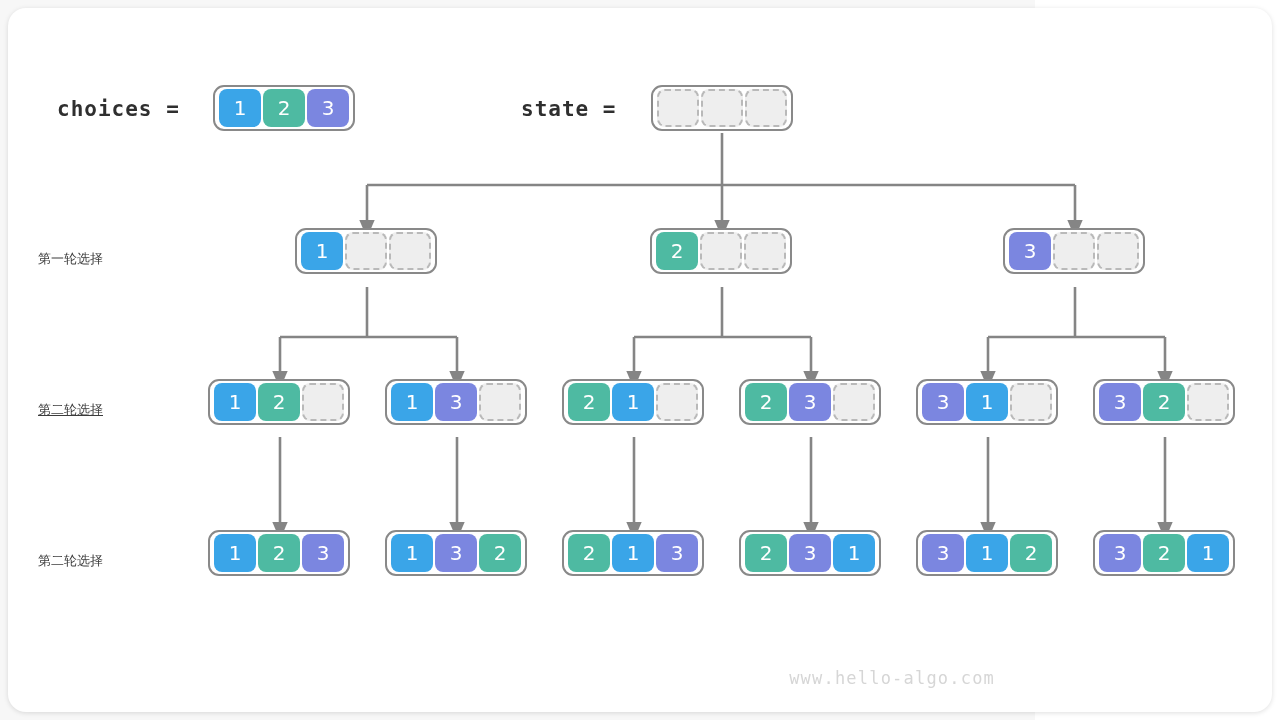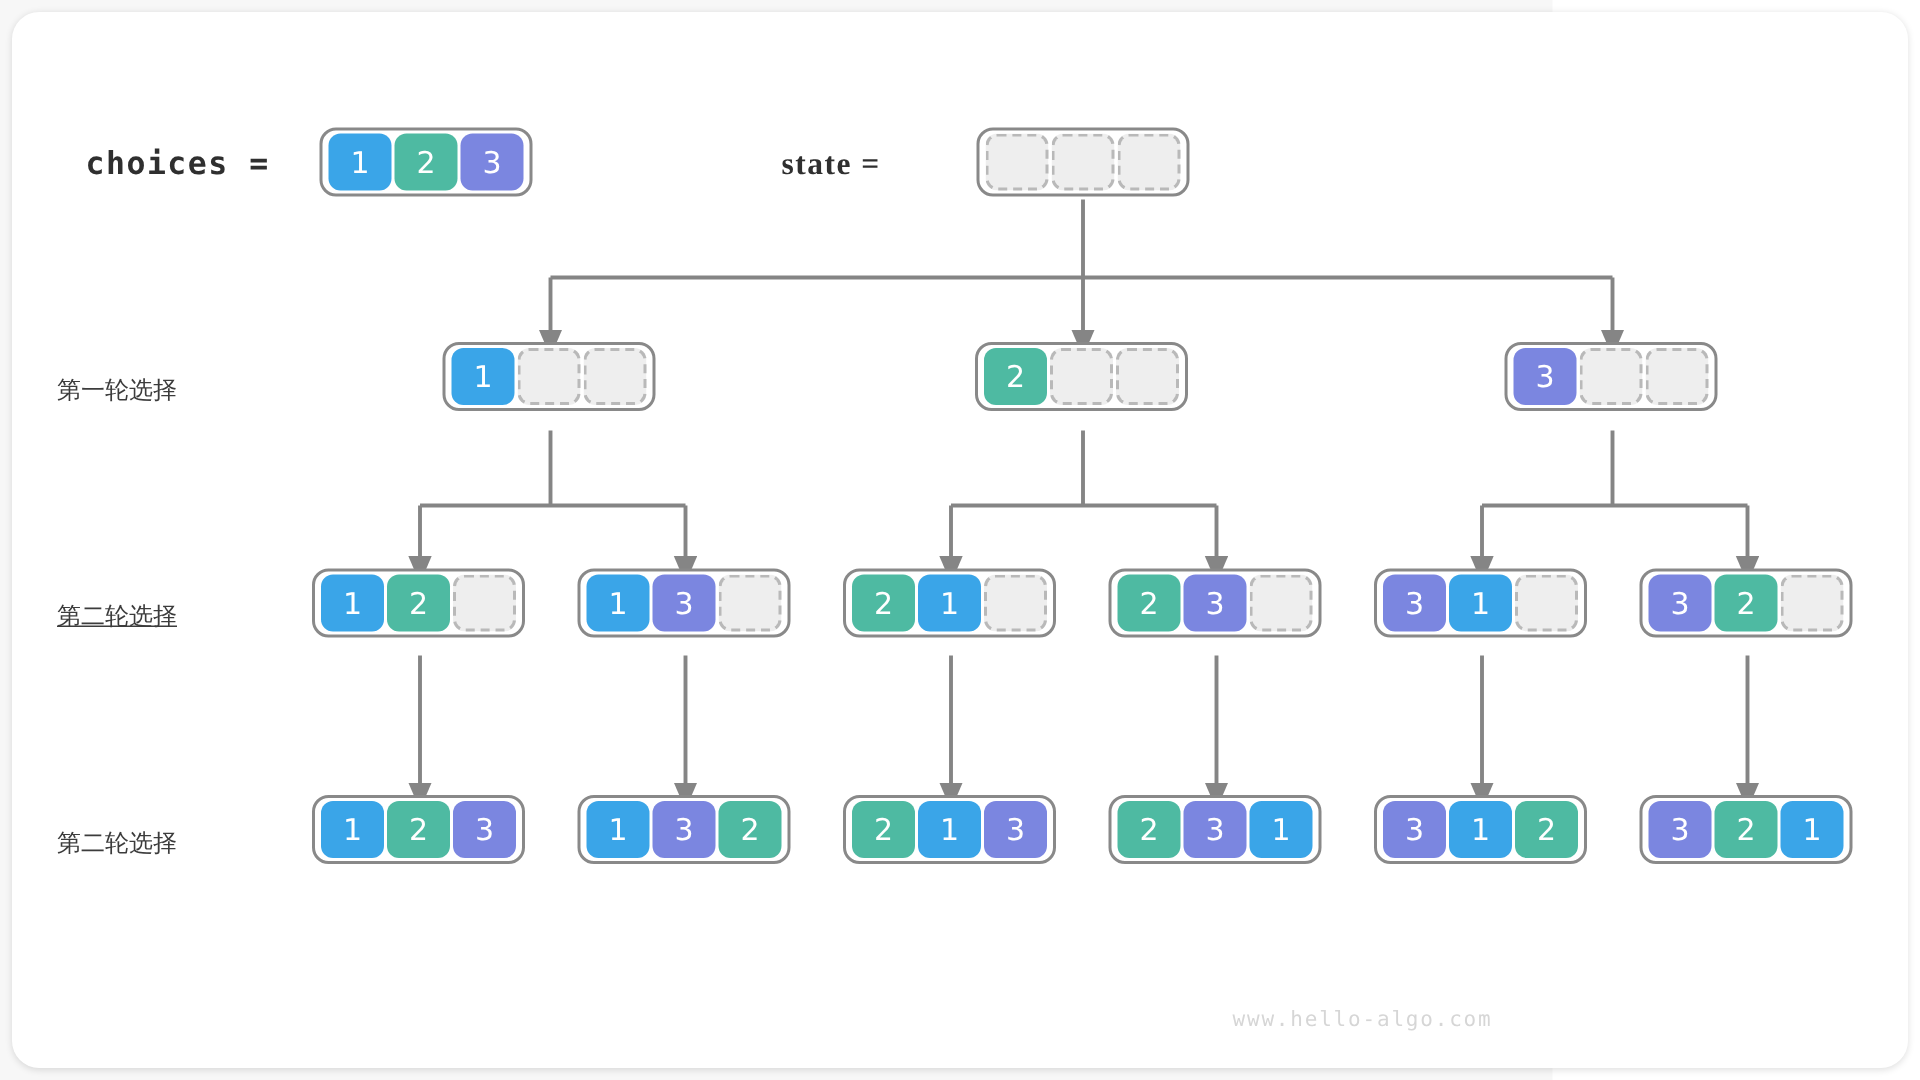--- a/index.html
+++ b/index.html
@@ -41,21 +41,21 @@
     font-family: "DejaVu Sans Mono", "Liberation Mono", monospace;
     font-weight: bold;
     font-size: 21px;
     color: #2f2f2f;
     letter-spacing: 1px;
     white-space: nowrap;
   }
   .row-label {
     position: absolute;
     font-family: "DejaVu Sans", "Liberation Sans", sans-serif;
-    font-size: 16px;
+    font-size: 13px;
     color: #3c3c3c;
     white-space: nowrap;
   }
 
   
   .array {
     position: absolute;
     display: flex;
     align-items: center;
     box-sizing: border-box;
@@ -86,21 +86,21 @@
   }
   .cell.c1 { background: #3aa5e8; }
   .cell.c2 { background: #4ebaa2; }
   .cell.c3 { background: #7b86e0; }
 
   .watermark {
     position: absolute;
     right: 40px;
     bottom: 32px;
     font-family: "DejaVu Sans Mono", "Liberation Mono", monospace;
-    font-size: 14px;
+    font-size: 17px;
     color: #d6d6d6;
     letter-spacing: 1.2px;
   }
 </style>
 </head>
 <body>
 
 <div id="page">
   <div id="card"></div>
 
@@ -142,21 +142,21 @@
     </g>
   </svg>
 
   <div class="label" style="left:57px; top:97px;">choices =</div>
   <div class="array" id="choices-array" style="left:213px; top:85px;">
       <div class="cell c1">1</div>
       <div class="cell c2">2</div>
       <div class="cell c3">3</div>
     </div>
 
-  <div class="label" style="left:521px; top:97px;font-family:Liberation Serif, serif;">state =</div>
+  <div class="label" style="left:521px; top:97px;">state =</div>
   <div class="array" id="state-array" style="left:651px; top:85px;">
       <div class="cell empty"></div>
       <div class="cell empty"></div>
       <div class="cell empty"></div>
     </div>
 
   <div class="row-label" style="left:38px; top:250px;">第一轮选择</div>
   <div class="row-label" style="left:38px; top:401px;text-decoration:underline;">第二轮选择</div>
   <div class="row-label" style="left:38px; top:552px;">第二轮选择</div>
 

